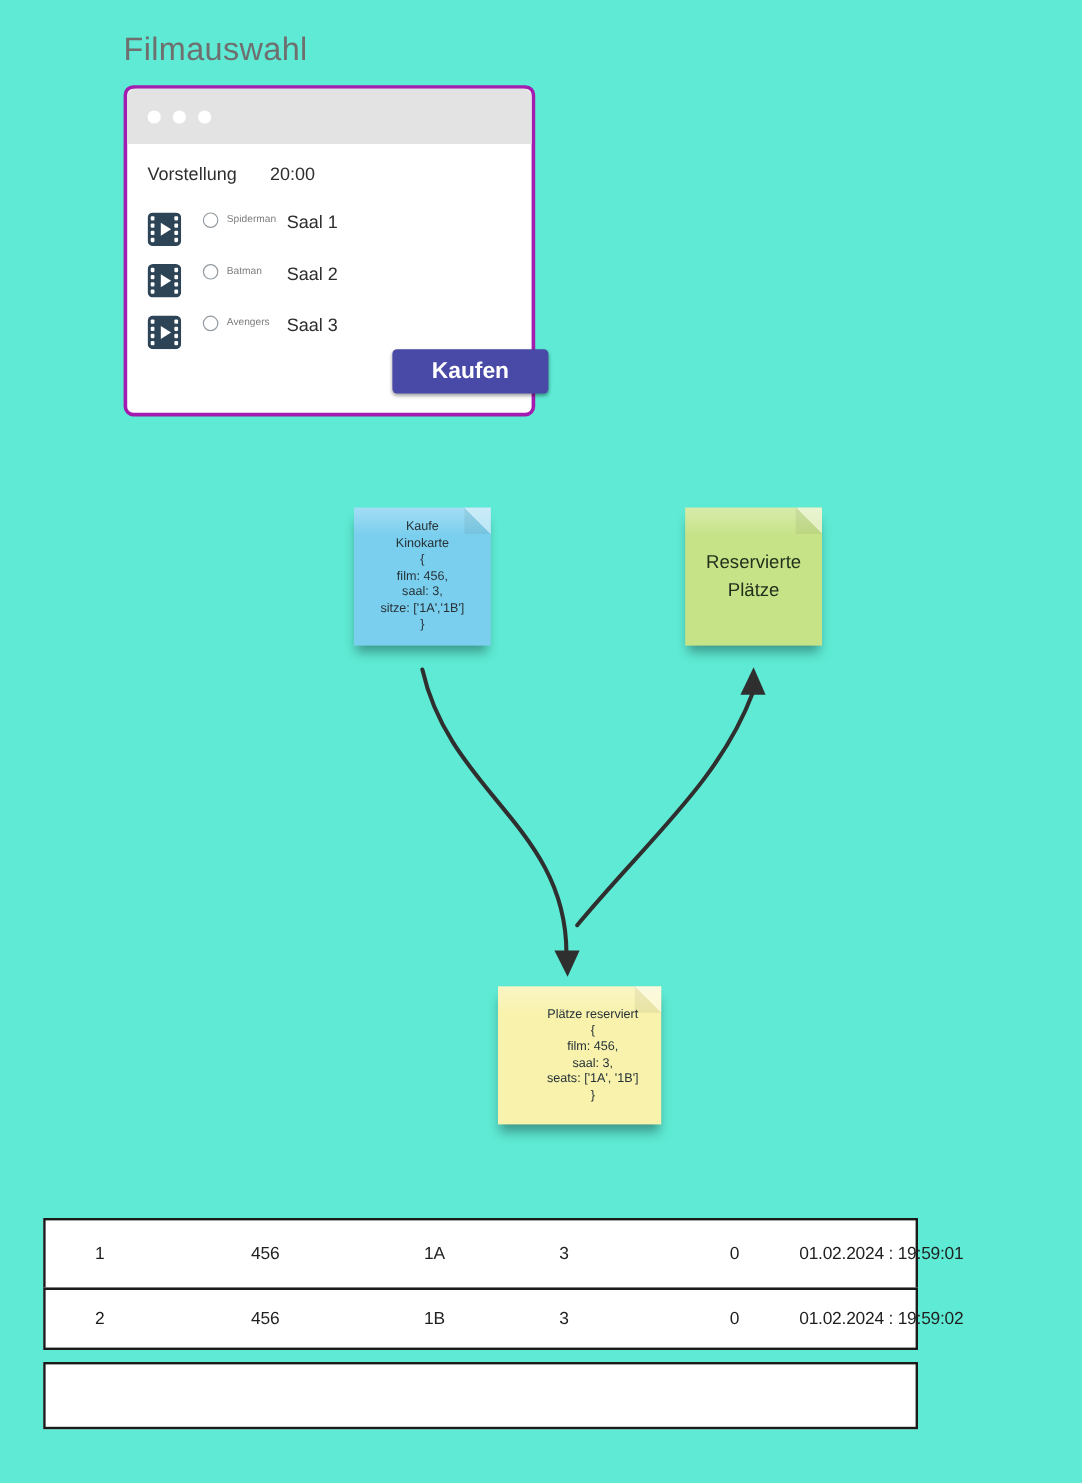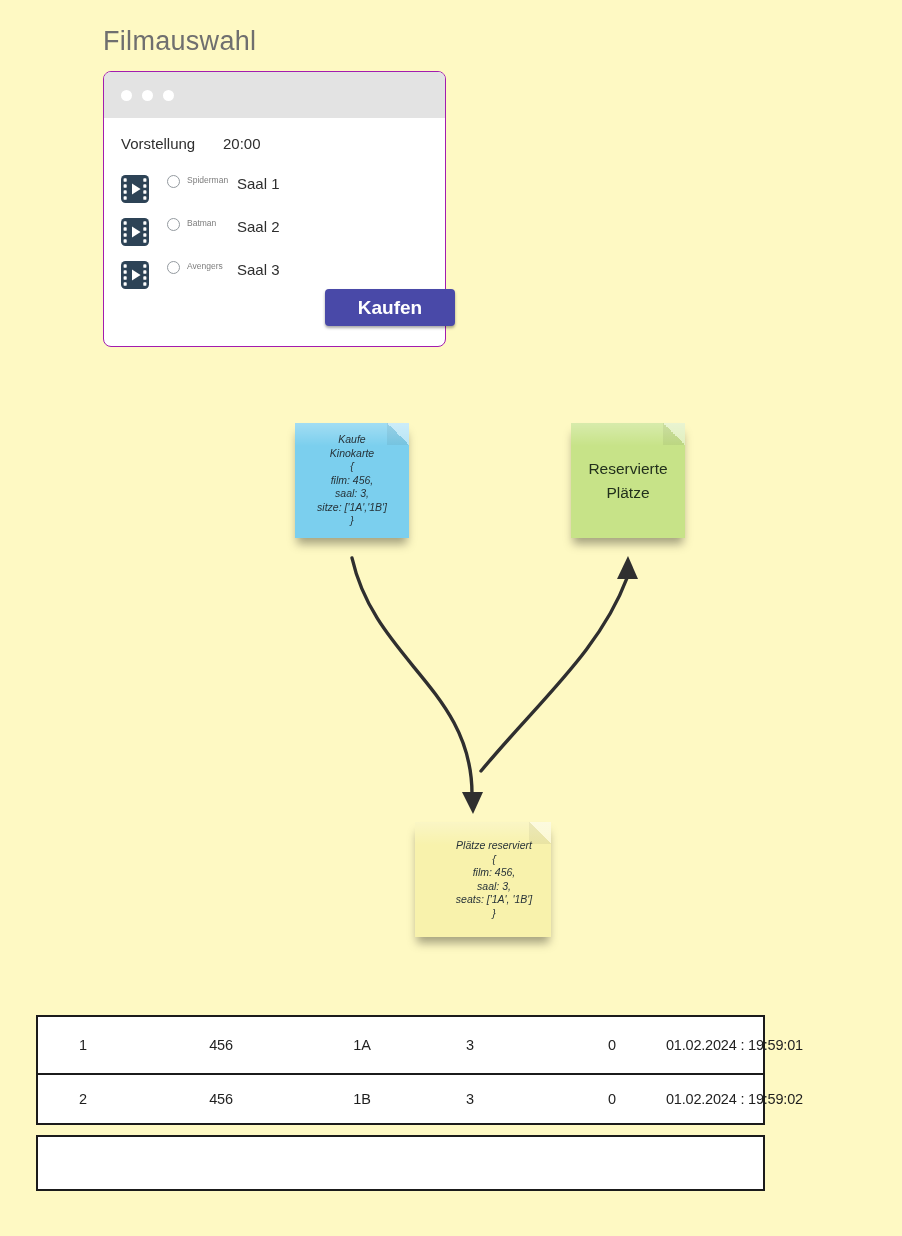--- a/index.html
+++ b/index.html
@@ -1,28 +1,28 @@
 <!DOCTYPE html>
 <html><head>
 <meta charset="utf-8">
 <style>
   html,body{margin:0;padding:0;background:#fff;}
   .canvas{
-    position:relative;width:902px;height:1236px;background:#fef9c3;
+    position:relative;width:902px;height:1236px;background:#5eead4;
     font-family:"Liberation Sans", sans-serif;color:#2e2e2e;overflow:hidden;
   }
   
   .page-title{
     position:absolute;left:103px;top:26px;font-size:27px;font-weight:400;
     color:#6f6f6f;letter-spacing:.3px;
   }
   
   .window{
     position:absolute;left:103px;top:71px;width:343px;height:276px;
-    background:#fff;border:1px solid #a21caf;border-radius:8px;box-sizing:border-box;
+    background:#fff;border:3px solid #a21caf;border-radius:8px;box-sizing:border-box;
   }
   .window-titlebar{
     height:46px;background:#e3e3e3;border-radius:7px 7px 0 0;
     display:flex;align-items:center;padding-left:17px;gap:10px;
   }
   .dot{width:11px;height:11px;border-radius:50%;background:#fff;}
   .showtime{position:absolute;left:17px;top:63px;font-size:15px;color:#2e2e2e;}
   .showtime .time{position:absolute;left:102px;top:0;white-space:nowrap;}
   .film-row{position:absolute;left:17px;height:28px;display:flex;align-items:flex-start;}
   .film-row.r0{top:103px}.film-row.r1{top:146px}.film-row.r2{top:189px}
@@ -39,21 +39,21 @@
     font-size:19px;font-weight:700;font-family:"Liberation Sans",sans-serif;
     box-shadow:0 2px 3px rgba(0,0,0,.35);cursor:pointer;margin-left:32px;
   }
   
   .note{
     position:absolute;width:114px;height:115px;display:flex;flex-direction:column;
     justify-content:center;align-items:center;text-align:center;
     box-shadow:0 8px 9px -2px rgba(0,0,0,.35);
     background-image:linear-gradient(180deg,rgba(255,255,255,.30),rgba(255,255,255,0) 20%);
   }
-  .note.small-text div{font-size:10.5px;line-height:13.5px;color:#263238;font-style:italic;}
+  .note.small-text div{font-size:10.5px;line-height:13.5px;color:#263238;}
   .note.big-text div{font-size:15.5px;line-height:24px;color:#22301c;}
   .note-blue{left:295px;top:423px;}
   .note-green{left:571px;top:423px;}
   .note-yellow{left:415px;top:822px;padding-left:22px;}
   .note .fold{
     position:absolute;top:0;right:0;width:22px;height:22px;
     background:linear-gradient(225deg,rgba(255,255,255,.45) 50%,rgba(0,0,0,.06) 50%);
   }
   
   .arrows{position:absolute;left:0;top:0;pointer-events:none;}

